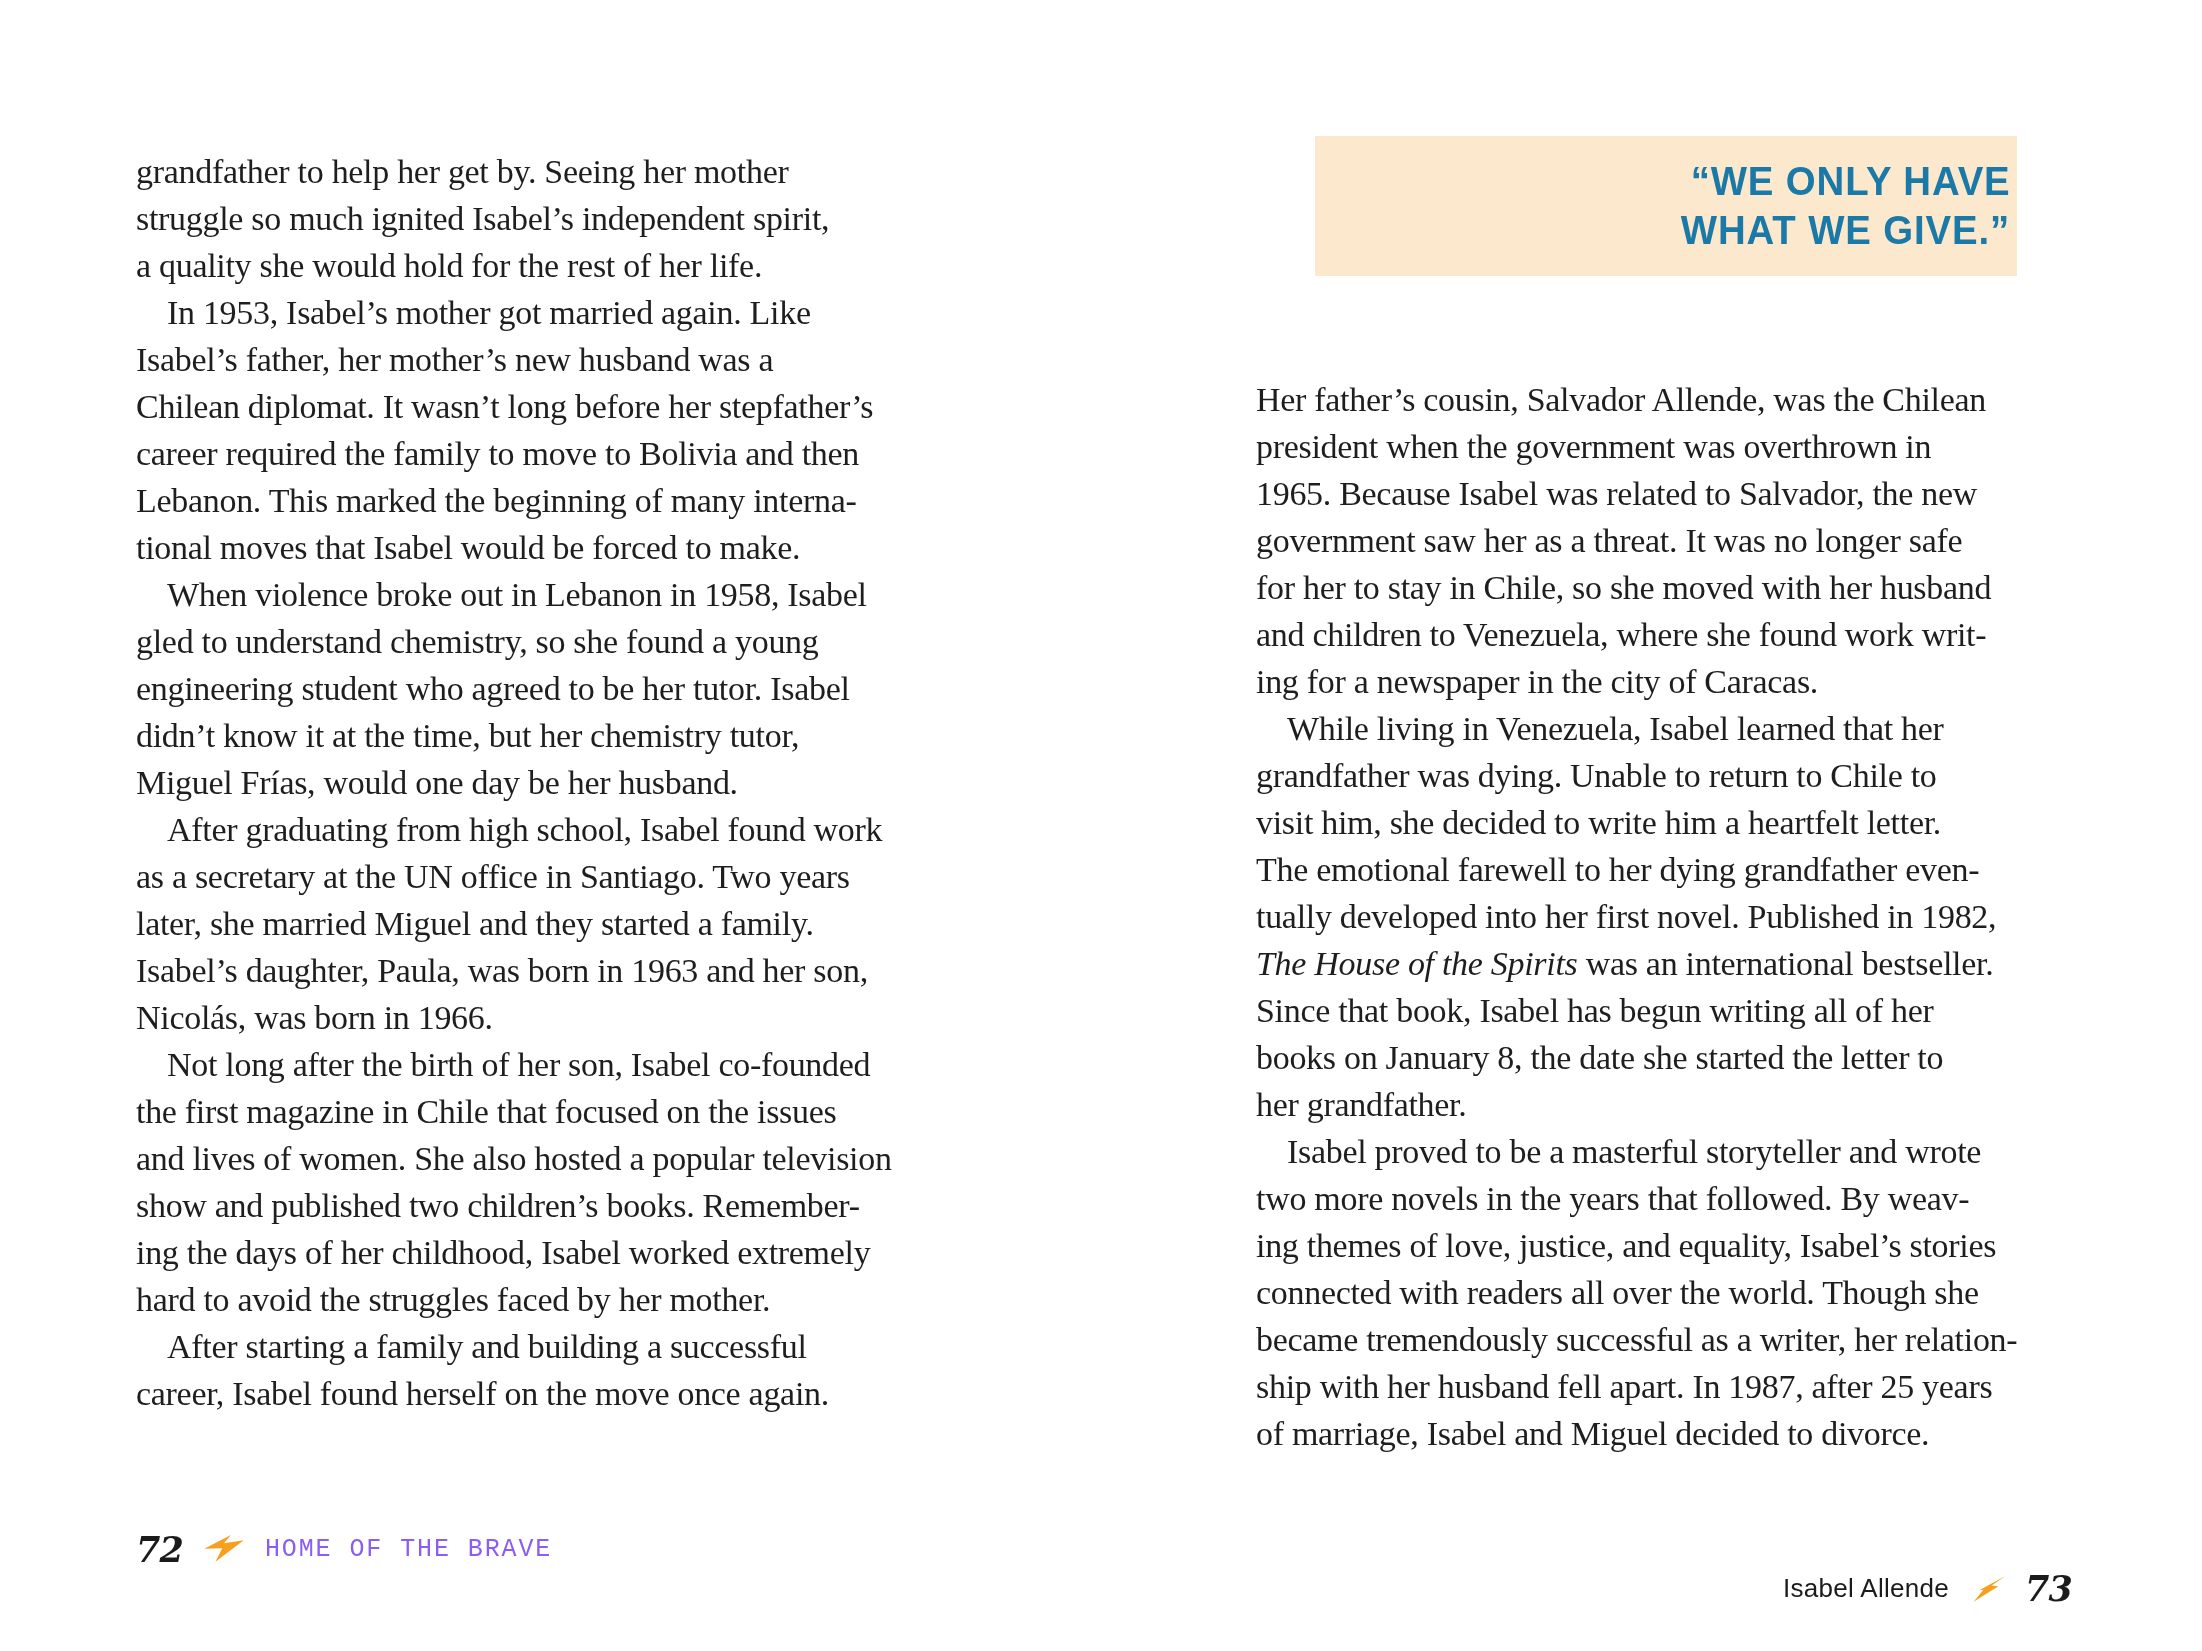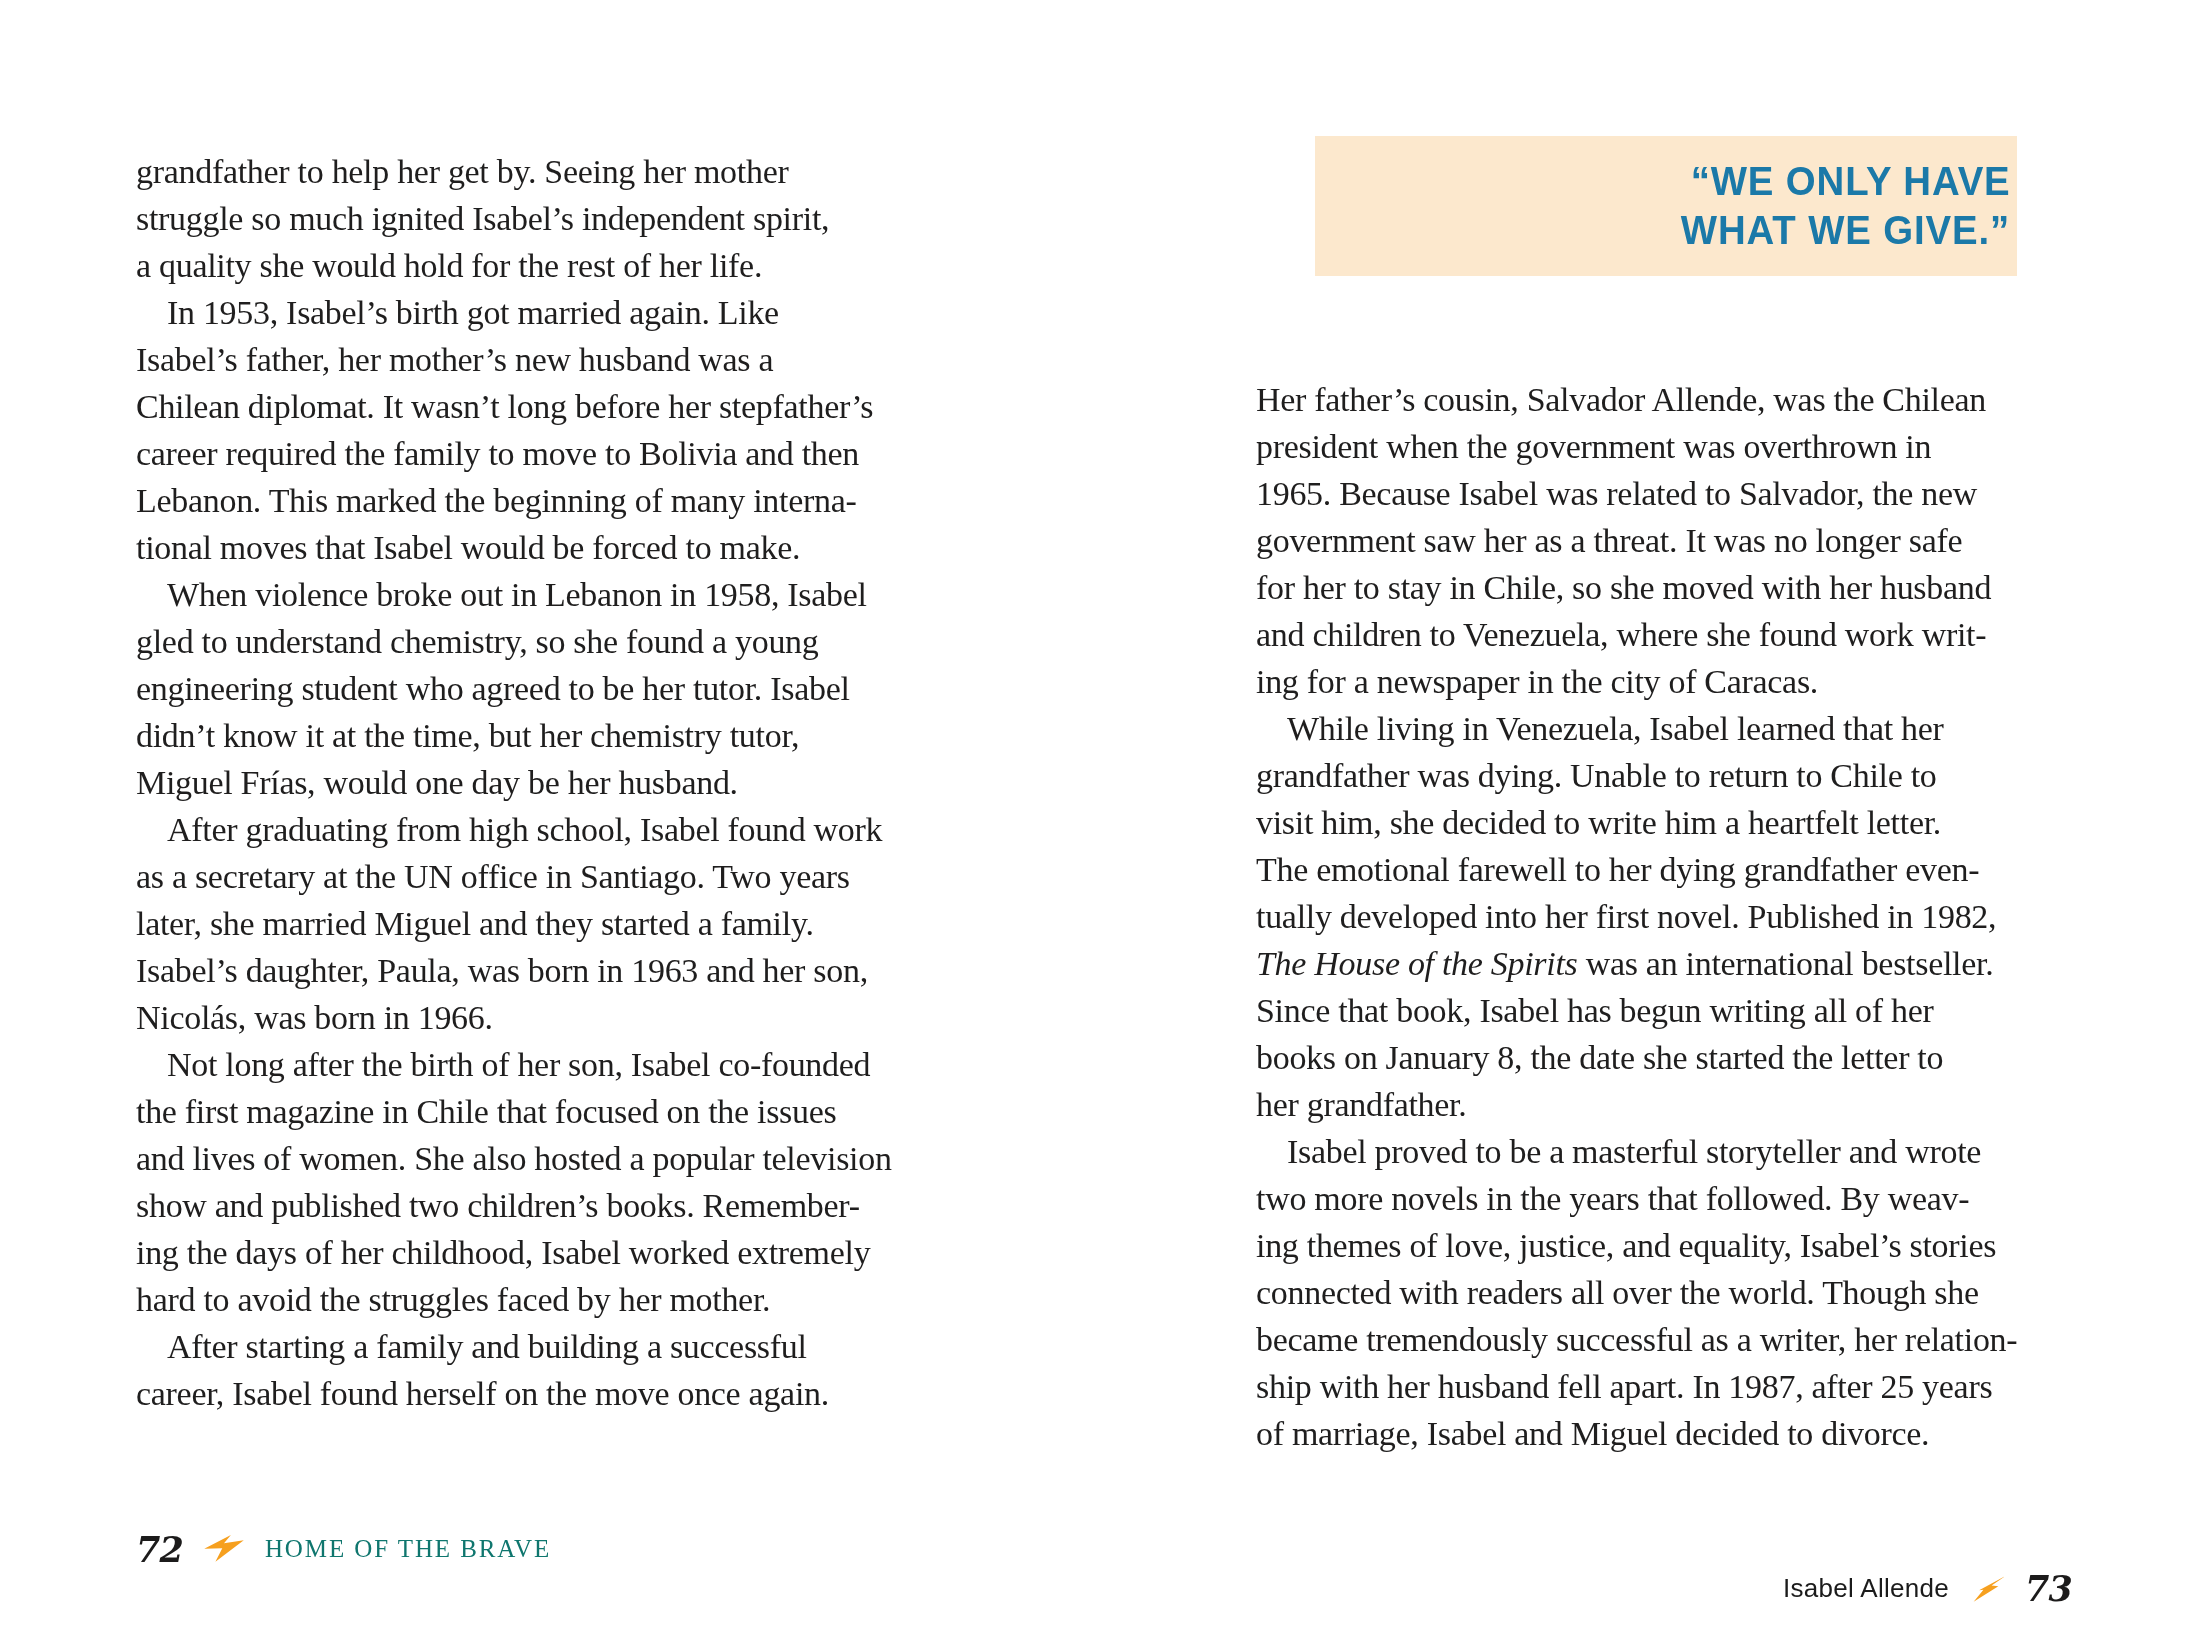--- a/index.html
+++ b/index.html
@@ -49,41 +49,41 @@
   }
   .footer-left{left:136px;}
   .footer-right{right:131px;margin-top:39px;}
   .folio{
     font-family:"DejaVu Serif","Liberation Serif",serif;
     font-weight:700;font-style:italic;
     font-size:35px;color:#1c1b1b;
     letter-spacing:-0.9px;
   }
   .running-title{
-    font-family:Liberation Serif, serif;
-    font-size:25px;color:#0f766e;letter-spacing:1.9px;
+    font-family:Liberation Mono, monospace;
+    font-size:25px;color:#8b5cf6;letter-spacing:1.9px;
   }
   .chapter-title{
     font-family:"Liberation Sans","DejaVu Sans",sans-serif;
     font-size:26px;color:#1b1b1b;letter-spacing:0.3px;
   }
   .bolt{display:inline-flex;align-items:center;}
   .bolt svg{display:block;}
 </style>
 </head>
 <body>
 
 <div class="spread">
 
   <section>
     <div class="body-text left-col">
         <div class="line"><span>grandfather to help her get by. Seeing her mother</span></div>
         <div class="line"><span>struggle so much ignited Isabel’s independent spirit,</span></div>
         <div class="line"><span>a quality she would hold for the rest of her life.</span></div>
-        <div class="line indent"><span>In 1953, Isabel’s birth got married again. Like</span></div>
+        <div class="line indent"><span>In 1953, Isabel’s mother got married again. Like</span></div>
         <div class="line"><span>Isabel’s father, her mother’s new husband was a</span></div>
         <div class="line"><span>Chilean diplomat. It wasn’t long before her stepfather’s</span></div>
         <div class="line"><span>career required the family to move to Bolivia and then</span></div>
         <div class="line"><span>Lebanon. This marked the beginning of many interna-</span></div>
         <div class="line"><span>tional moves that Isabel would be forced to make.</span></div>
         <div class="line indent"><span>When violence broke out in Lebanon in 1958, Isabel</span></div>
         <div class="line"><span>gled to understand chemistry, so she found a young</span></div>
         <div class="line"><span>engineering student who agreed to be her tutor. Isabel</span></div>
         <div class="line"><span>didn’t know it at the time, but her chemistry tutor,</span></div>
         <div class="line"><span>Miguel Frías, would one day be her husband.</span></div>

